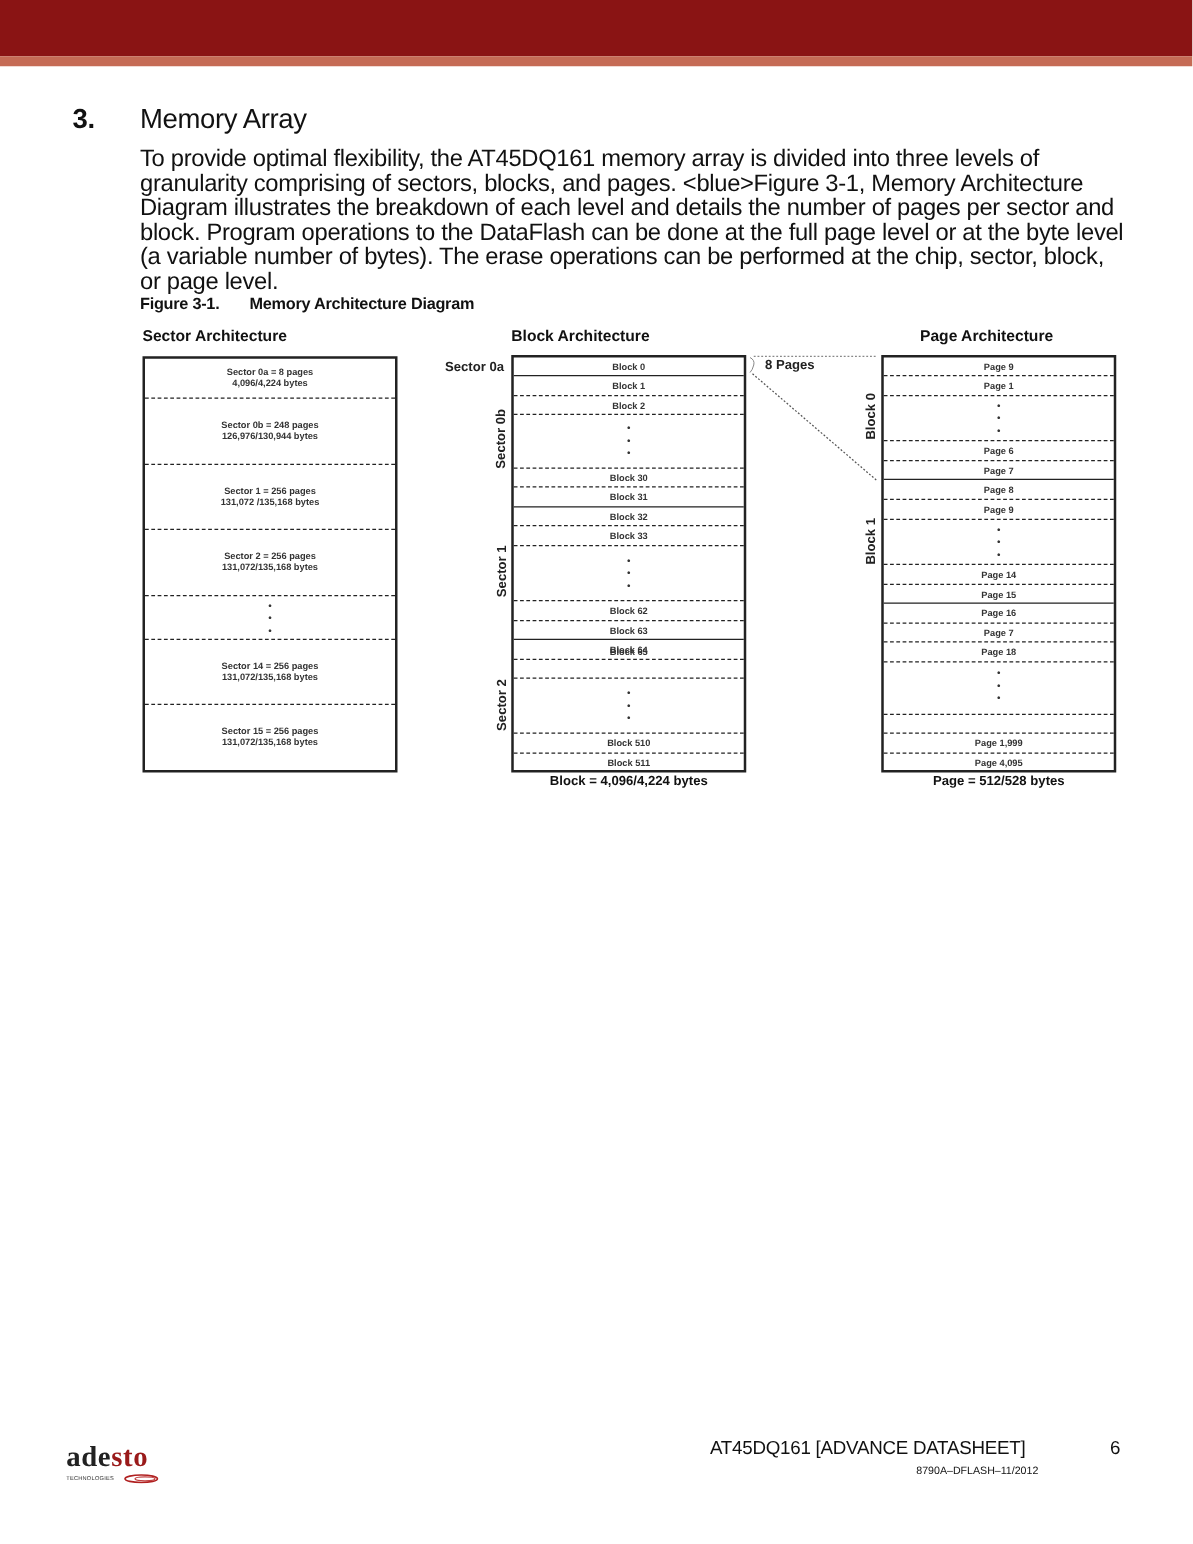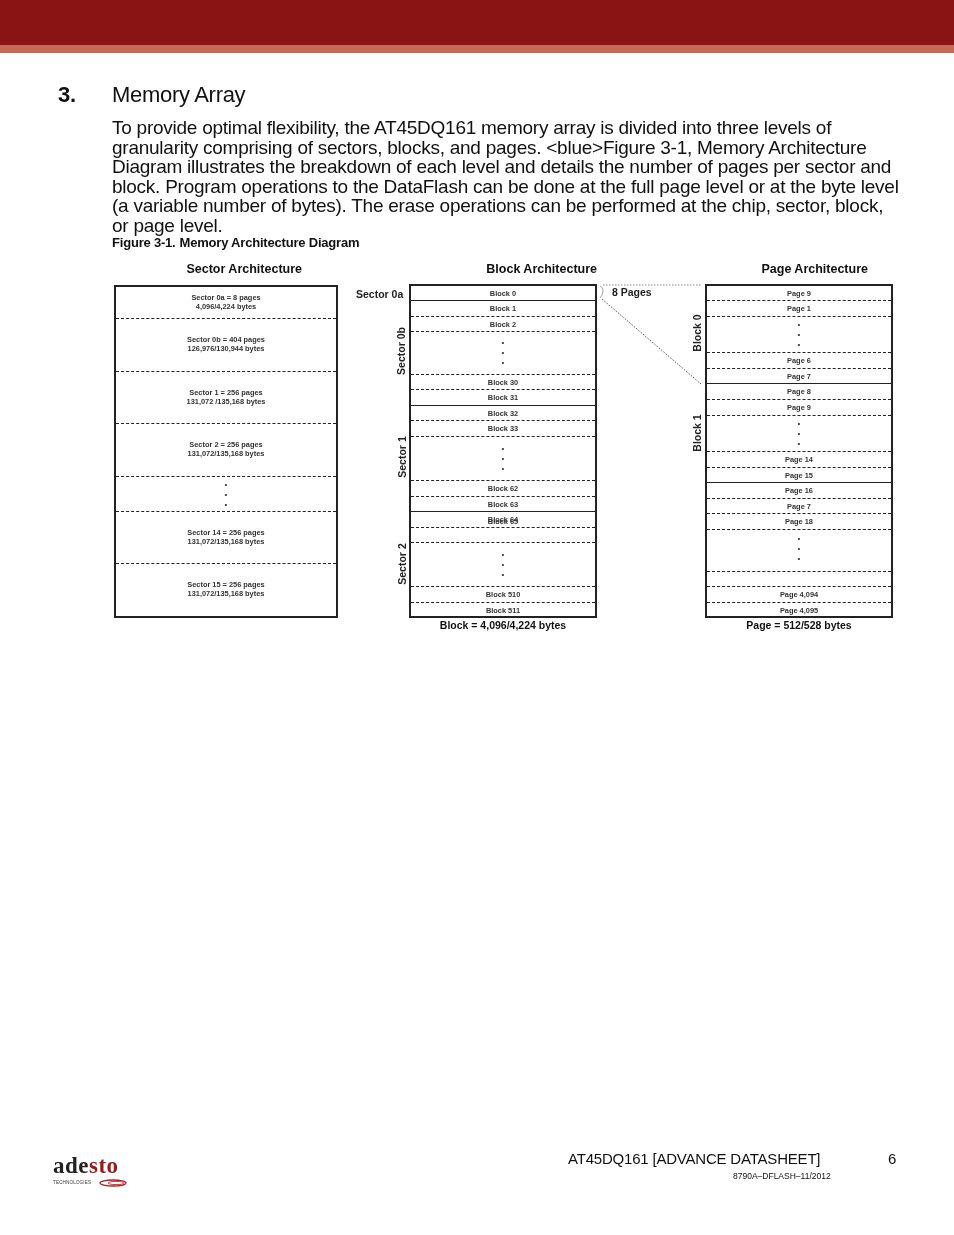--- a/index.html
+++ b/index.html
@@ -8,23 +8,23 @@
 
     .topbar { position: absolute; left: 0; top: 0; width: 954px; height: 45px; background: #8a1414; }
     .topbar-stripe { position: absolute; left: 0; top: 45px; width: 954px; height: 8px; background: #c56b55; }
 
     .section-num { position: absolute; left: 58px; top: 82px; font-size: 22px; font-weight: bold; letter-spacing: -0.3px; }
     .section-title { position: absolute; left: 112px; top: 82px; font-size: 22px; font-weight: normal; letter-spacing: -0.3px; }
 
     .body-para { position: absolute; left: 112px; top: 118px; width: 790px; font-size: 19px; line-height: 19.6px; letter-spacing: -0.25px; }
 
     .fig-caption { position: absolute; left: 112px; top: 235px; font-size: 13px; font-weight: bold; letter-spacing: -0.2px; }
-    .fig-caption .fig-title { margin-left: 4px; }
+    .fig-caption .fig-title { margin-left: 24px; }
 
-    .col-title { position: absolute; font-size: 12.5px; font-weight: bold; text-align: right; }
+    .col-title { position: absolute; font-size: 12.5px; font-weight: bold; text-align: left; }
 
     .box { position: absolute; border: 2px solid #222; background: #fff; }
     .cell { position: absolute; left: 0; width: 100%; text-align: center; font-size: 7.4px; font-weight: bold; color: #333; }
     .dash { position: absolute; left: 0; width: 100%; height: 0; border-top: 1.2px dashed #222; }
     .solid { position: absolute; left: 0; width: 100%; height: 0; border-top: 1.2px solid #222; }
     .dots { position: absolute; left: 0; width: 100%; text-align: center; font-size: 8px; line-height: 10px; color: #333; }
 
     .side-label { position: absolute; font-size: 10.5px; font-weight: bold; color: #222; white-space: nowrap; }
     .vert { transform: rotate(-90deg); transform-origin: center center; }
 
@@ -48,28 +48,28 @@
 
 <div class="section-num">3.</div>
 <div class="section-title">Memory Array</div>
 <p class="body-para">To provide optimal flexibility, the AT45DQ161 memory array is divided into three levels of granularity comprising of sectors, blocks, and pages. &lt;blue&gt;Figure 3-1, Memory Architecture Diagram illustrates the breakdown of each level and details the number of pages per sector and block. Program operations to the DataFlash can be done at the full page level or at the byte level (a variable number of bytes). The erase operations can be performed at the chip, sector, block, or page level.</p>
 
 <div class="fig-caption">
   <span>Figure 3-1.</span><span class="fig-title">Memory Architecture Diagram</span>
 </div>
 
 <div class="col-title" style="left:114px; top:262px; width:188px;">Sector Architecture</div>
-<div class="box" style="left:114px; top:285px; width:224px; height:333px;">
+<div class="box" style="left:114px; top:285px; width:204px; height:333px;">
   <div class="cell" style="top:6px;">
       <div>Sector 0a = 8 pages</div>
       <div>4,096/4,224 bytes</div>
     </div>
   <div class="dash" style="top:31px;"></div>
   <div class="cell" style="top:48px;">
-      <div>Sector 0b = 404 pages</div>
+      <div>Sector 0b = 248 pages</div>
       <div>126,976/130,944 bytes</div>
     </div>
   <div class="dash" style="top:84px;"></div>
   <div class="cell" style="top:101px;text-align:center;">
       <div>Sector 1 = 256 pages</div>
       <div>131,072 /135,168 bytes</div>
     </div>
   <div class="dash" style="top:136px;"></div>
   <div class="cell" style="top:153px;">
       <div>Sector 2 = 256 pages</div>
@@ -130,21 +130,21 @@
 </div>
 <div class="foot-caption" style="left:409px; top:619px; width:188px;">Block = 4,096/4,224 bytes</div>
 
 <svg style="position:absolute; left:597px; top:282px;" width="110" height="105">
   <polyline points="6,3 104,3" fill="none" stroke="#888" stroke-width="1" stroke-dasharray="1.5,1.5"></polyline>
   <path d="M3,4 Q7,6 6,10 Q5,14 3,16" fill="none" stroke="#888" stroke-width="0.8"></path>
   <line x1="5" y1="17" x2="104" y2="102" stroke="#555" stroke-width="1" stroke-dasharray="1.5,1.5"></line>
 </svg>
 <div class="side-label" style="left:612px; top:286px;">8 Pages</div>
 
-<div class="col-title" style="left:680px; top:262px; width:188px;">Page Architecture</div>
+<div class="col-title" style="left:736px; top:262px; width:188px;">Page Architecture</div>
 <div class="side-label vert" style="left:675px; top:327px; width:44px; text-align:center;">Block 0</div>
 <div class="side-label vert" style="left:675px; top:427px; width:44px; text-align:center;">Block 1</div>
 
 <div class="box" style="left:705px; top:284px; width:188px; height:334px;">
   <div class="cell" style="top:3px;">Page 9</div>
   <div class="dash" style="top:14px;"></div>
   <div class="cell" style="top:18px;">Page 1</div>
   <div class="dash" style="top:30px;"></div>
   <div class="dots" style="top:34px;">•<br>•<br>•</div>
   <div class="dash" style="top:66px;"></div>
@@ -164,21 +164,21 @@
   <div class="solid" style="top:196px;"></div>
   <div class="cell" style="top:200px;">Page 16</div>
   <div class="dash" style="top:212px;"></div>
   <div class="cell" style="top:216px;">Page 7</div>
   <div class="dash" style="top:227px;"></div>
   <div class="cell" style="top:231px;">Page 18</div>
   <div class="dash" style="top:243px;"></div>
   <div class="dots" style="top:248px;">•<br>•<br>•</div>
   <div class="dash" style="top:285px;"></div>
   <div class="dash" style="top:300px;"></div>
-  <div class="cell" style="top:304px;">Page 4,094</div>
+  <div class="cell" style="top:304px;">Page 1,999</div>
   <div class="dash" style="top:316px;"></div>
   <div class="cell" style="top:320px;">Page 4,095</div>
 </div>
 <div class="foot-caption" style="left:705px; top:619px; width:188px;">Page = 512/528 bytes</div>
 
 <div class="logo">
   <div class="logo-text"><span class="a">ade</span><span class="b">sto</span></div>
   <div class="logo-sub">
     <span>TECHNOLOGIES</span>
     <svg width="32" height="8" style="vertical-align:middle; margin-left:2px;">

